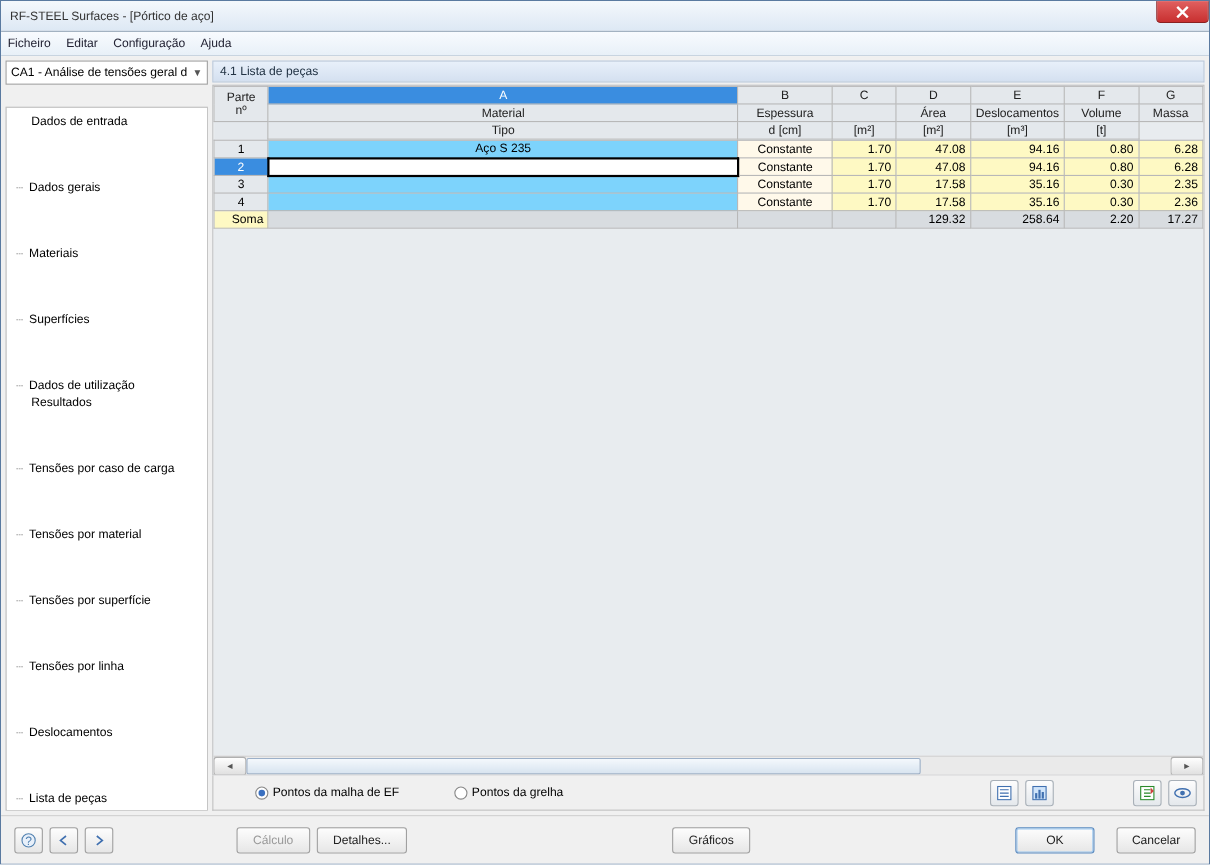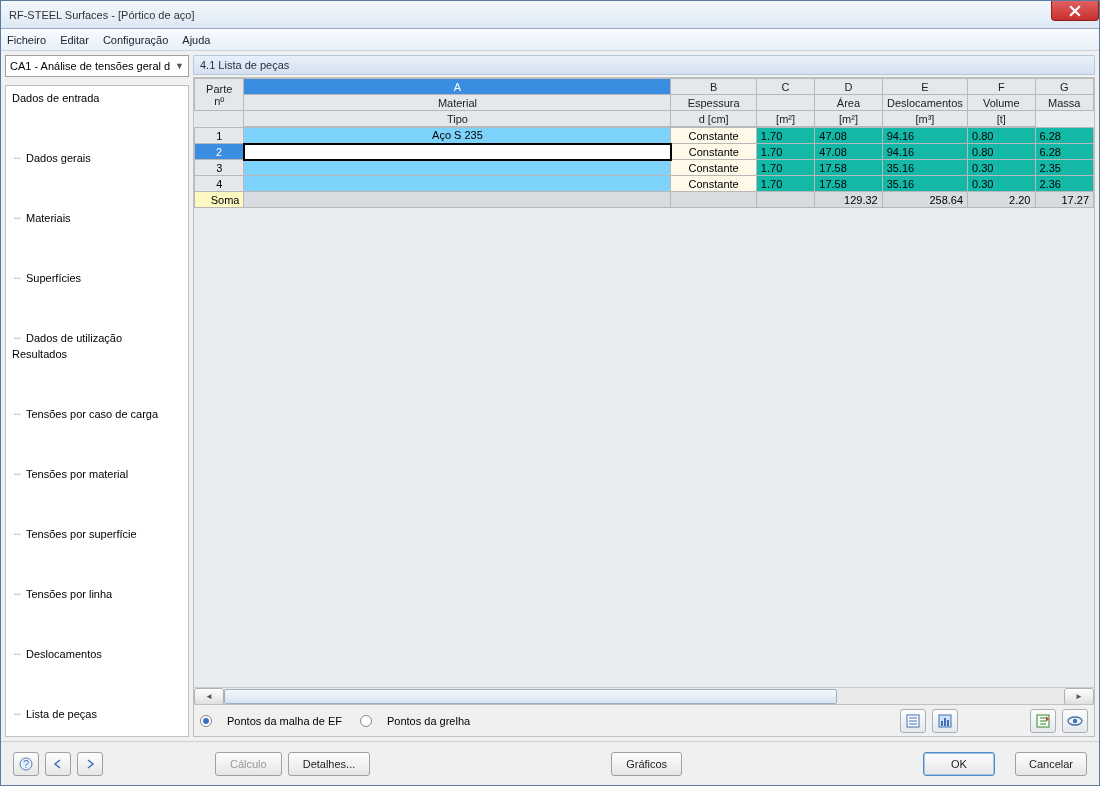--- a/index.html
+++ b/index.html
@@ -10,54 +10,54 @@
 .titlebar { height: 28px; background: linear-gradient(#f4f8fc, #dde8f4); display: flex; align-items: center; padding: 0 0 0 8px; border-bottom: 1px solid #9ab; position: relative; }
 .titlebar .title { color: #333; }
 .closebtn { position: absolute; right: 0; top: 0; width: 48px; height: 20px; background: linear-gradient(#e06060, #c83030); border: 1px solid #8a2020; border-top: none; border-top-left-radius: 0; border-top-right-radius: 0; border-bottom-left-radius: 4px; border-bottom-right-radius: 4px; display: flex; align-items: center; justify-content: center; color: #fff; font-weight: bold; cursor: pointer; }
 .closebtn svg { width: 12px; height: 12px; }
 
 .menubar { height: 22px; background: linear-gradient(#f8fbfe, #e8f0f8); display: flex; align-items: center; padding: 0 6px; border-bottom: 1px solid #c8d4e0; gap: 14px; }
 .menubar span { color: #223; cursor: pointer; }
 
 .body { flex: 1; display: flex; background: #f0f0f0; padding: 4px; gap: 4px; overflow: hidden; }
 
-.left { width: 184px; display: flex; flex-direction: column; gap: 8px; }
+.left { width: 184px; display: flex; flex-direction: column; gap: 20px; }
 .combo { height: 22px; background: #fff; border: 1px solid #a0a0a0; display: flex; align-items: center; padding: 0 4px; justify-content: space-between; cursor: pointer; }
 .combo .arrow { font-size: 9px; color: #555; }
 .tree { flex: 1; background: #fff; border: 1px solid #c0c0c0; padding: 4px 2px; overflow: auto; }
-.tree .group { color: #000; padding: 2px 4px; }
+.tree .group { color: #000; padding: 2px 4px; margin-left: 16px; }
 .tree .item { color: #000; padding: 2px 4px 2px 18px; position: relative; cursor: pointer; margin-top: 44px; }
 .tree .item::before { content: "┄"; position: absolute; left: 6px; color: #aaa; }
 
 .right { flex: 1; display: flex; flex-direction: column; background: #f0f0f0; }
 .panelhdr { height: 20px; background: linear-gradient(#e8f0fa, #d4e0f0); border: 1px solid #b8c8dc; display: flex; align-items: center; padding: 0 6px; color: #234; }
 
 .grid-wrap { flex: 1; border: 1px solid #c0c0c0; background: #e8ecef; display: flex; flex-direction: column; margin-top: 2px; overflow: hidden; }
 .grid { border-collapse: collapse; width: 100%; background: #e8ecef; table-layout: fixed; }
 .grid th, .grid td { border: 1px solid #b8b8b8; padding: 1px 4px; height: 16px; font-size: 11px; }
 .grid th { background: #e4e8ec; font-weight: normal; color: #222; }
 .grid th.sel { background: #3a8de0; color: #fff; }
 .grid .rowhdr { background: #e4e8ec; text-align: center; width: 44px; }
 .grid .rowhdr.sel { background: #3a8de0; color: #fff; }
-.grid td.data { background: #14b8a6; text-align: left; }
+.grid td.data { background: #fef9c3; text-align: right; }
 .grid td.mat { background: #7dd3fc; text-align: center; }
 .grid td.tipo { background: #fff9ea; text-align: center; }
 .grid td.selcell { background: #fff; border: 2px solid #000; }
 .grid tr.sum td { background: #d8dce0; text-align: right; }
 .grid tr.sum .rowhdr { background: #fef9c3; }
 .grid-empty { flex: 1; background: #e8ecef; }
 
 .scroll-h { height: 17px; background: #f0f0f0; border-top: 1px solid #ccc; display: flex; align-items: center; }
 .scroll-h .btn { width: 17px; height: 17px; background: linear-gradient(#fefefe,#e0e0e0); border: 1px solid #b0b0b0; display:flex;align-items:center;justify-content:center;font-size:8px;color:#555;}
 .scroll-h .track { flex:1; background: #eaeaea; height:17px; position:relative;}
 .scroll-h .thumb { position:absolute; left:0; width:73%; height:15px; top:1px; background: linear-gradient(#f4f8fc,#d8e4f0); border:1px solid #9cb0c8; border-radius:2px;}
 
 .options { height: 32px; display: flex; align-items: center; padding: 0 6px; gap: 18px; border: 1px solid #c0c0c0; border-top: none; background: #f0f0f0; justify-content: space-between; }
 .options .left-opts { display: flex; gap: 18px; align-items: center; }
-.radio { display: flex; align-items: center; gap: 15px; cursor: pointer; }
+.radio { display: flex; align-items: center; gap: 4px; cursor: pointer; margin-left: 32px; }
 .radio .dot { width: 12px; height: 12px; border: 1px solid #888; border-radius: 50%; background: #fff; display:flex; align-items:center; justify-content:center;}
 .radio .dot.on::after { content:""; width:6px; height:6px; background:#3a70c0; border-radius:50%; }
 .icon-btns { display:flex; gap:6px; align-items:center;}
 .icon-btn { width: 26px; height: 24px; background: linear-gradient(#fdfdfd,#e4e8ec); border: 1px solid #a8b0b8; border-radius: 3px; display:flex; align-items:center; justify-content:center; cursor:pointer; }
 
 .footer { height: 44px; background: #f0f0f0; display: flex; align-items: center; padding: 0 12px; justify-content: space-between; border-top: 1px solid #d0d0d0; }
 .footer .l { display:flex; gap:6px; align-items:center;}
 .footer .r { display:flex; gap:20px; align-items:center;}
 .btn { height: 24px; padding: 0 14px; background: linear-gradient(#fdfdfd,#e6e6e6); border: 1px solid #a0a0a0; border-radius: 3px; cursor: pointer; display:flex; align-items:center; justify-content:center; color:#222;}
 .btn.disabled { color:#999; cursor:default;}

